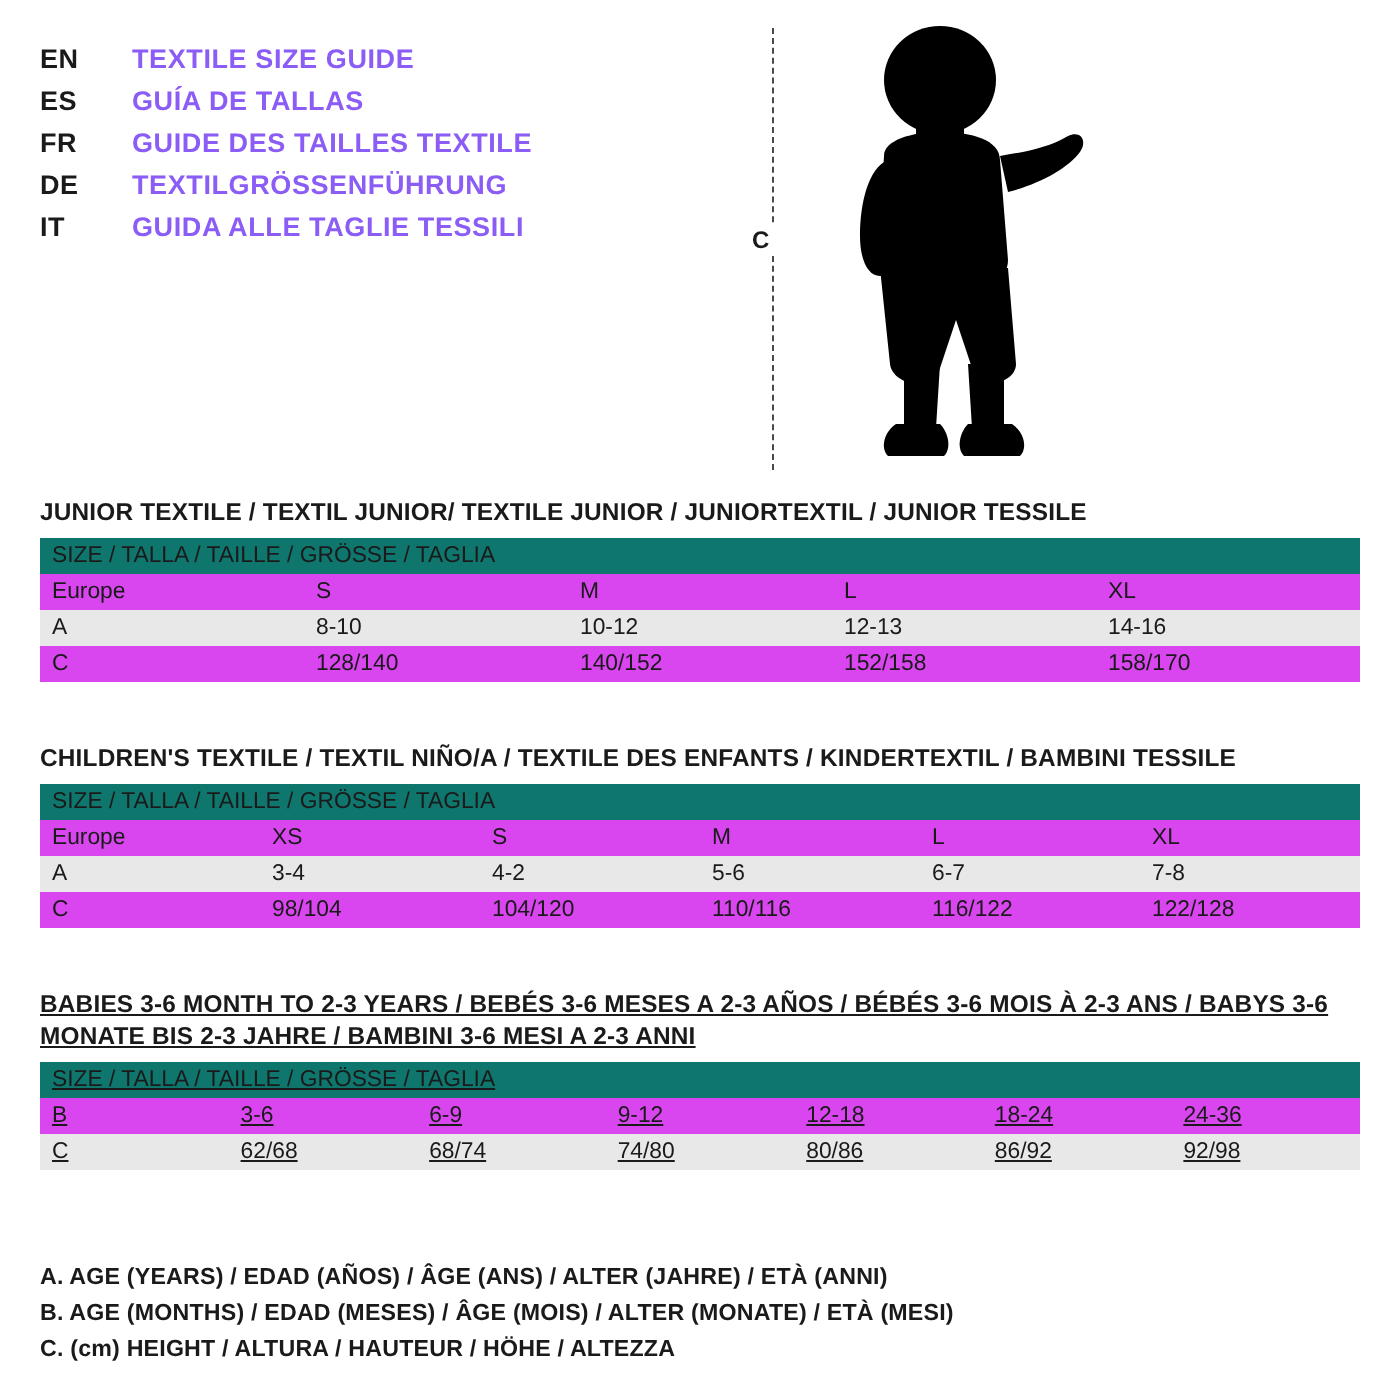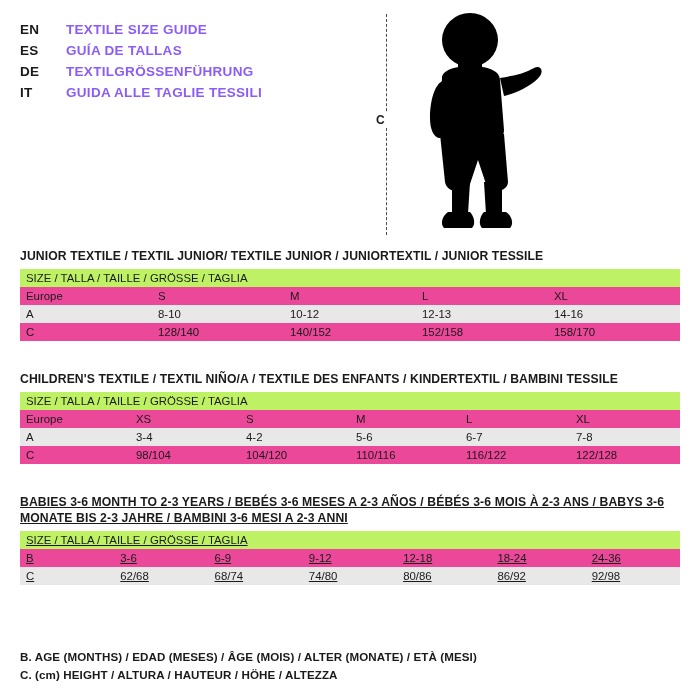--- a/index.html
+++ b/index.html
@@ -101,27 +101,27 @@
     width: 660px;
     table-layout: fixed;
   }
   table.size-table td {
     font-size: 11.4px;
     padding: 3px 0 3px 6px;
     color: #1a1a1a;
     white-space: nowrap;
   }
   tr.head-row td {
-    background: #bef264;
+    background: #0f766e;
     font-weight: normal;
     padding-top: 3px;
     padding-bottom: 3px;
   }
   tr.shade td { background: #e8e8e8; }
-  tr.plain td { background: #ec4899; }
+  tr.plain td { background: #d946ef; }
   td.label-col { width: 92px; padding-left: 6px; }
 
   
   .legend {
     position: absolute;
     left: 20px;
     bottom: 14px;
     width: 660px;
   }
   .legend-line {
@@ -138,20 +138,24 @@
 <div class="page">
 
   <div class="lang-block">
     <div class="lang-row">
       <span class="lang-code">EN</span>
       <span class="lang-title">TEXTILE SIZE GUIDE</span>
     </div>
     <div class="lang-row">
       <span class="lang-code">ES</span>
       <span class="lang-title">GUÍA DE TALLAS</span>
+    </div>
+    <div class="lang-row">
+      <span class="lang-code">FR</span>
+      <span class="lang-title">GUIDE DES TAILLES TEXTILE</span>
     </div>
     <div class="lang-row">
       <span class="lang-code">DE</span>
       <span class="lang-title">TEXTILGRÖSSENFÜHRUNG</span>
     </div>
     <div class="lang-row">
       <span class="lang-code">IT</span>
       <span class="lang-title">GUIDA ALLE TAGLIE TESSILI</span>
     </div>
   </div>
@@ -273,17 +277,18 @@
         <td>74/80</td>
         <td>80/86</td>
         <td>86/92</td>
         <td>92/98</td>
       </tr>
     </tbody>
       </table>
   </div>
 
   <div class="legend">
+    <div class="legend-line">A. AGE (YEARS) / EDAD (AÑOS) / ÂGE (ANS) / ALTER (JAHRE) / ETÀ (ANNI)</div>
     <div class="legend-line">B. AGE (MONTHS) / EDAD (MESES) / ÂGE (MOIS) / ALTER (MONATE) / ETÀ (MESI)</div>
     <div class="legend-line">C. (cm) HEIGHT / ALTURA / HAUTEUR / HÖHE / ALTEZZA</div>
   </div>
 
 </div>
 
 </body></html>

